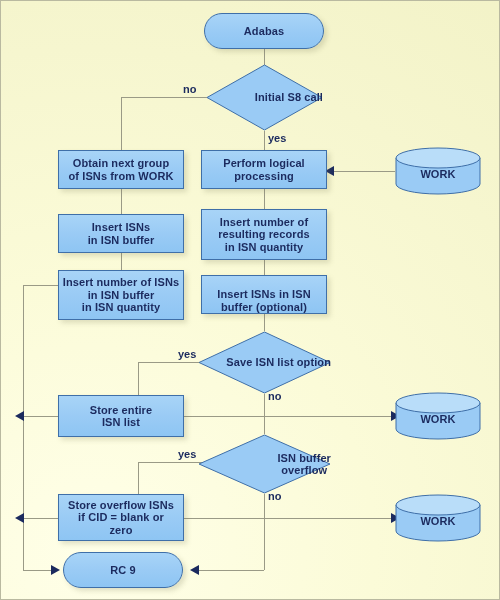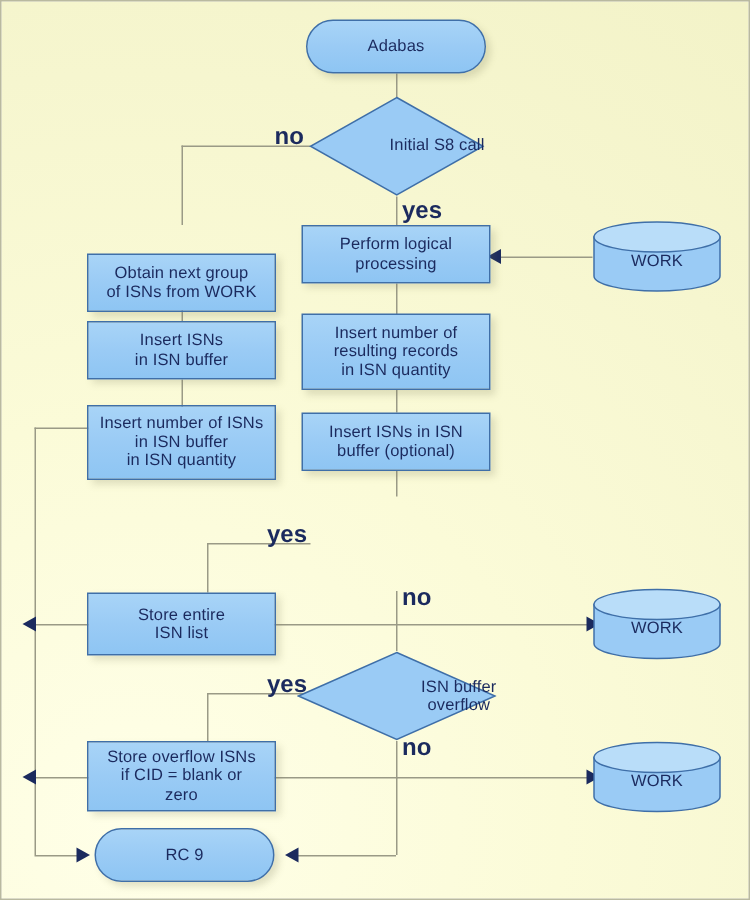--- a/index.html
+++ b/index.html
@@ -10,21 +10,21 @@
   }
   #canvas{
     position:relative;
     width:500px;height:600px;
     overflow:hidden;
     box-sizing:border-box;
     border:1px solid #b9b9a0;
     background:
       radial-gradient(ellipse 150% 120% at 18% 92%, #ffffe8 0%, #fbfbd8 38%, #f6f6cf 70%, #f2f2c6 100%);
   }
-  .shape{position:absolute;box-sizing:border-box;}
+  .shape{position:absolute;box-sizing:border-box;font-weight:bold;}
   .lbl{
     color:#1b2a5e;
     font-size:11px;
     line-height:12.5px;
     text-align:center;
     letter-spacing:0.1px;
   }
 
   
   .box{
@@ -54,21 +54,21 @@
              box-sizing:border-box;}
 
   
   .ln{position:absolute;background:#9a9a86;}
   .lnh{height:1px;}
   .lnv{width:1px;}
   .arw{position:absolute;width:0;height:0;}
   .arw-r{border-top:5px solid transparent;border-bottom:5px solid transparent;border-left:9px solid #1b2a5e;}
   .arw-l{border-top:5px solid transparent;border-bottom:5px solid transparent;border-right:9px solid #1b2a5e;}
 
-  .elab{position:absolute;color:#1b2a5e;font-size:16px;font-weight:bold;}
+  .elab{position:absolute;color:#1b2a5e;font-size:11px;font-weight:bold;}
 
   
   #legend{position:absolute;left:18px;top:12px;width:150px;height:36px;}
   #legend .lgline{position:absolute;left:0;top:13px;width:126px;height:1px;background:#8f8f7a;}
   #legend .lgarw{position:absolute;left:126px;top:8px;}
   #legend .lgtxt{position:absolute;left:0;top:18px;color:#1b2a5e;font-size:11px;white-space:nowrap;}
 </style>
 </head>
 <body>
 
@@ -133,21 +133,21 @@
     <div class="lbl">Adabas</div>
   </div>
 
   <div class="shape dia" style="left:205px;top:63px;width:117px;height:67px;">
     <svg class="di-bg" viewBox="0 0 117 67" preserveAspectRatio="none">
       <polygon points="58.5,1 116,33.5 58.5,66 1,33.5" fill="#9acbf5" stroke="#3f6fa8" stroke-width="1"></polygon>
     </svg>
     <div class="lbl dtxt">Initial S8 call</div>
   </div>
 
-  <div class="shape box" style="left:57px;top:149px;width:126px;height:39px;margin-top:19px;">
+  <div class="shape box" style="left:57px;top:149px;width:126px;height:39px;">
     <div class="lbl" style="white-space:pre-line;">Obtain next group
 of ISNs from WORK</div>
   </div>
 
   <div class="shape box" style="left:200px;top:149px;width:126px;height:39px;align-items:center;">
     <div class="lbl" style="white-space:pre-line;">Perform logical
 processing</div>
   </div>
 
   <div class="shape cyl" style="left:394px;top:146px;width:86px;height:48px;">
@@ -170,25 +170,31 @@
 resulting records
 in ISN quantity</div>
   </div>
 
   <div class="shape box" style="left:57px;top:269px;width:126px;height:50px;">
     <div class="lbl" style="white-space:pre-line;">Insert number of ISNs
 in ISN buffer
 in ISN quantity</div>
   </div>
 
-  <div class="shape box" style="left:200px;top:274px;width:126px;height:39px;">
+  <div class="shape box" style="left:200px;top:274px;width:126px;height:39px;align-items:flex-end;">
     <div class="lbl" style="white-space:pre-line;">Insert ISNs in ISN
 buffer (optional)</div>
   </div>
 
+  <div class="shape dia" style="left:197px;top:330px;width:133px;height:63px;">
+    <svg class="di-bg" viewBox="0 0 133 63" preserveAspectRatio="none">
+      <polygon points="66.5,1 132,31.5 66.5,62 1,31.5" fill="#9acbf5" stroke="#3f6fa8" stroke-width="1"></polygon>
+    </svg>
+    <div class="lbl dtxt">Save ISN list option</div>
+  </div>
 
   <div class="shape box" style="left:57px;top:394px;width:126px;height:42px;">
     <div class="lbl" style="white-space:pre-line;">Store entire
 ISN list</div>
   </div>
 
   <div class="shape cyl" style="left:394px;top:391px;width:86px;height:48px;">
     <svg width="86" height="48" viewBox="0 0 86 48">
       <path d="M1,11 L1,37 A42,10 0 0,0 85,37 L85,11 Z" fill="#9acbf5" stroke="#3f6fa8" stroke-width="1"></path>
       <ellipse cx="43" cy="11" rx="42" ry="10" fill="#b9ddf9" stroke="#3f6fa8" stroke-width="1"></ellipse>

